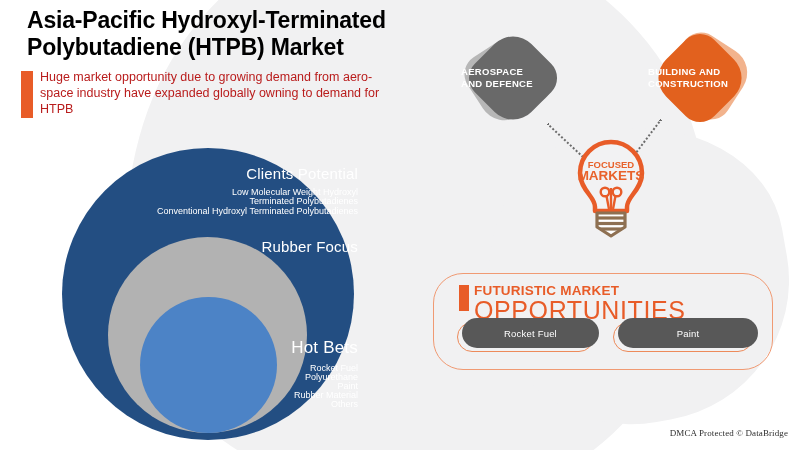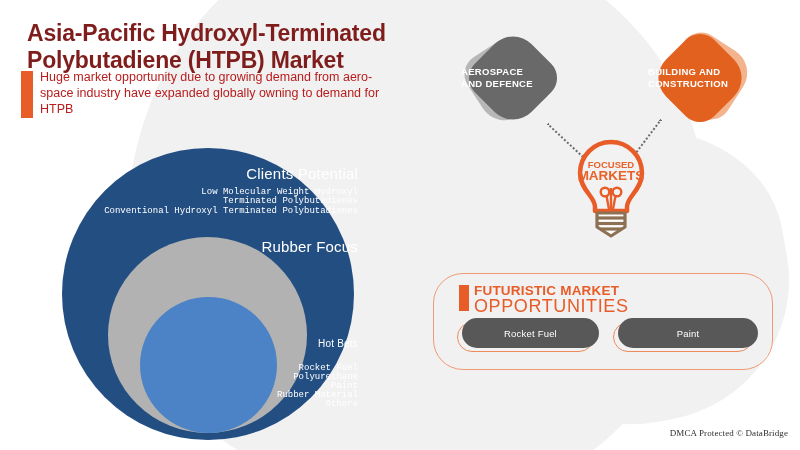--- a/index.html
+++ b/index.html
@@ -9,39 +9,39 @@
   }
   .blob{position:absolute;background:#f1f1f2;z-index:0;}
   #bg-blob-main{left:128px;top:-70px;width:570px;height:570px;
     border-radius:48% 52% 55% 45% / 52% 48% 45% 55%;transform:rotate(20deg);}
   #bg-blob-right{left:488px;top:128px;width:300px;height:295px;
     border-radius:45% 55% 50% 50% / 55% 45% 50% 50%;transform:rotate(-10deg);}
 
   .pre{white-space:pre-line;}
 
   
-  #page-title{position:absolute;left:27px;top:20px;width:460px;z-index:3;
-    font-size:23px;font-weight:bold;line-height:26.5px;letter-spacing:-0.2px;color:#7f1d1d;}
+  #page-title{position:absolute;left:27px;top:7px;width:460px;z-index:3;
+    font-size:23px;font-weight:bold;line-height:26.5px;letter-spacing:-0.2px;color:#000000;}
   #subtitle-bar{position:absolute;left:21px;top:71px;width:12px;height:47px;background:#E85C28;z-index:3;}
   #subtitle-text{position:absolute;left:40px;top:70px;width:420px;z-index:3;
     font-size:12.5px;line-height:15.8px;color:#b91c1c;}
 
   
   .circle{position:absolute;border-radius:50%;z-index:2;}
   #circle-outer{left:62px;top:148px;width:292px;height:292px;background:#234E82;}
   #circle-mid{left:108px;top:237px;width:199px;height:196px;background:#B2B2B2;}
   #circle-inner{left:140px;top:297px;width:137px;height:136px;background:#4C83C6;}
   .onion-text{position:absolute;left:58px;width:300px;text-align:right;color:#ffffff;z-index:3;}
   .onion-title{font-size:15px;font-weight:500;letter-spacing:0.2px;}
-  .onion-items{font-size:9px;line-height:9.3px;font-weight:500;font-family:Liberation Mono, monospace;}
+  .onion-items{font-size:9px;line-height:9.3px;font-weight:500;}
   #outer-title{top:165px;}
   #outer-items{top:188px;}
   #mid-title{top:238px;}
   #mid-items{top:253px;}
-  #inner-title{top:338px;font-size:10px;}
+  #inner-title{top:338px;font-size:17px;}
   #inner-items{top:364px;line-height:9px;}
 
   
   .shape-wrap{position:absolute;width:104px;height:104px;z-index:2;}
   #shape-aerospace{left:461px;top:26px;}
   #shape-building{left:648px;top:26px;}
   .shape-sq{position:absolute;left:15px;top:15px;width:74px;height:74px;}
   .shape-shadow-gray{background:#b7b7b7;border-radius:26px 20px 26px 20px;
     transform:translate(-5px,1px) rotate(57deg);}
   .shape-main-gray{background:#696969;border-radius:26px 20px 26px 20px;transform:rotate(45deg);}
@@ -57,21 +57,21 @@
 
   #bulb{position:absolute;left:572px;top:137px;z-index:2;}
   .bulb-text{font-family:"Liberation Sans",sans-serif;font-weight:bold;fill:#E8622B;}
 
   
   #futuristic-box{position:absolute;left:433px;top:273px;width:340px;height:97px;z-index:2;
     border:1.5px solid #F09A73;border-radius:30px;box-sizing:border-box;}
   #futuristic-bar{position:absolute;left:25px;top:11px;width:10px;height:26px;background:#E85C28;}
   #futuristic-h1{position:absolute;left:40px;top:9px;font-size:13.5px;font-weight:bold;
     color:#E85C28;letter-spacing:0.2px;}
-  #futuristic-h2{position:absolute;left:40px;top:22px;font-size:18px;font-weight:400;
+  #futuristic-h2{position:absolute;left:40px;top:22px;font-size:25px;font-weight:400;
     color:#E85C28;letter-spacing:0.6px;}
   .pill{position:absolute;top:44px;height:30px;z-index:2;}
   .pill-outline{position:absolute;left:-5px;top:4px;width:100%;height:100%;
     border:1.5px solid #ED8A5A;border-radius:16px;box-sizing:border-box;}
   .pill-body{position:absolute;left:0;top:0;width:100%;height:100%;background:#585858;
     border-radius:16px;display:flex;align-items:center;justify-content:center;
     color:#ffffff;font-size:9.5px;font-weight:500;letter-spacing:0.2px;}
   #pill-rocket{left:28px;width:137px;}
   #pill-paint{left:184px;width:140px;}
 

